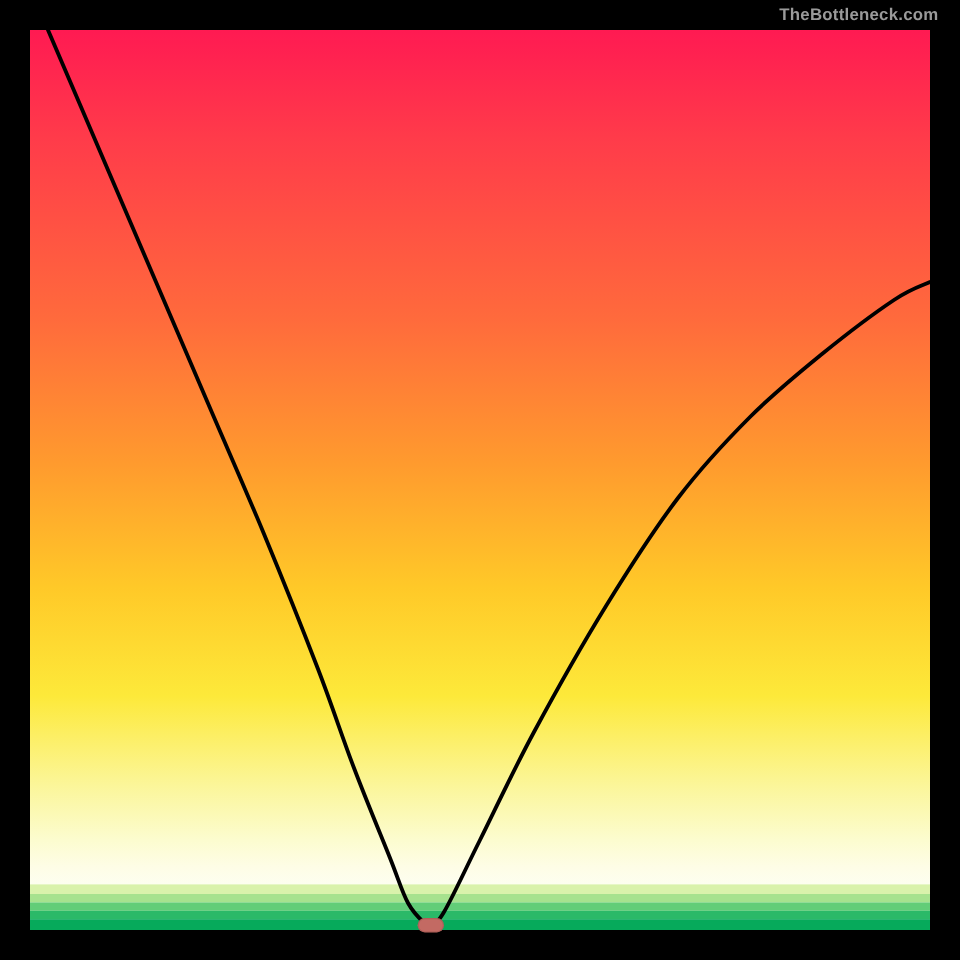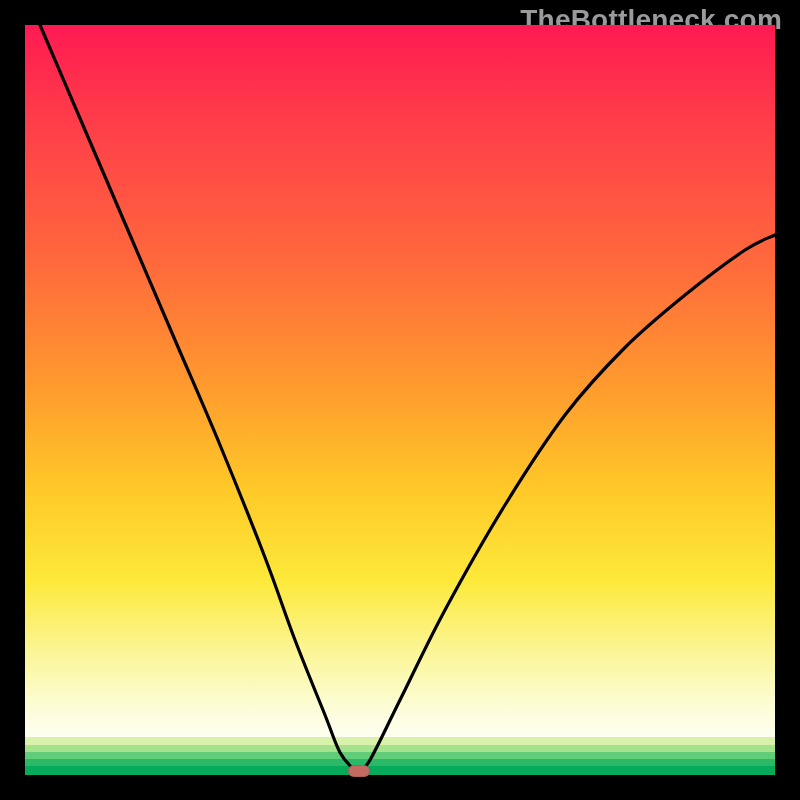--- a/index.html
+++ b/index.html
@@ -16,21 +16,21 @@
     left: 0;
     top: 0;
     width: 800px;
     height: 800px;
     background: #000;
   }
   .watermark {
     position: absolute;
     top: 4px;
     right: 18px;
-    font-size: 28px;
+    font-size: 14px;
     font-weight: 600;
     color: #9a9a9a;
     letter-spacing: 0.2px;
   }
   .plot {
     position: absolute;
     left: 25px;
     top: 25px;
     width: 750px;
     height: 750px;

